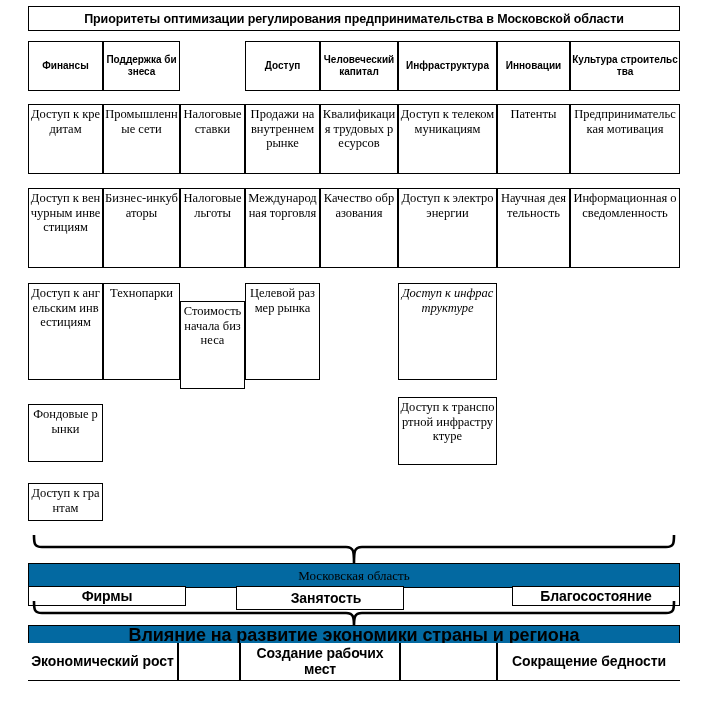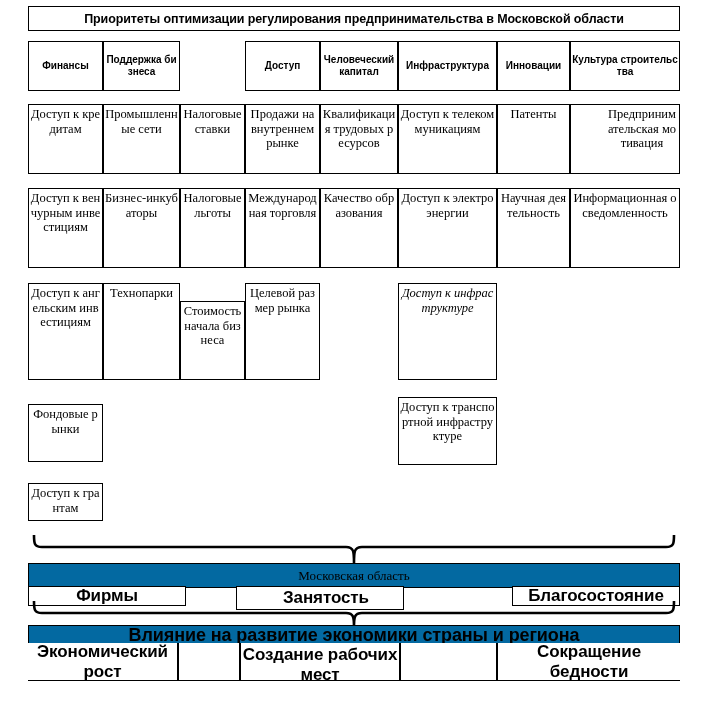--- a/index.html
+++ b/index.html
@@ -62,21 +62,21 @@
     text-align:center;
   }
   .serif-n{font-family:"Liberation Serif","DejaVu Serif",serif;font-size:13px;font-weight:normal;}
   .sans-b{font-family:"Liberation Sans","DejaVu Sans",sans-serif;font-size:18px;font-weight:bold;letter-spacing:-0.1px;}
 
   .subcell{
     position:absolute;
     border:1.5px solid #000000;box-sizing:border-box;background:#fff;
     display:flex;align-items:center;justify-content:center;text-align:center;
     font-family:"Liberation Sans","DejaVu Sans",sans-serif;
-    font-weight:bold;font-size:17px;line-height:1.15;letter-spacing:-0.1px;
+    font-weight:bold;font-size:14px;line-height:1.15;letter-spacing:-0.1px;
   }
 </style>
 </head>
 <body>
 
 <div class="canvas">
 
   <div class="title-bar">
     <span>Приоритеты оптимизации регулирования предпринимательства в Московской области</span>
   </div>
@@ -117,21 +117,21 @@
   </div>
   <div class="box cell" style="left:320px;top:104px;width:78px;height:70px;">
     <span>Квалификация трудовых ресурсов</span>
   </div>
   <div class="box cell" style="left:398px;top:104px;width:99px;height:70px;">
     <span>Доступ к телекоммуникациям</span>
   </div>
   <div class="box cell" style="left:497px;top:104px;width:73px;height:70px;">
     <span>Патенты</span>
   </div>
-  <div class="box cell" style="left:570px;top:104px;width:110px;height:70px;padding-left:34px;">
+  <div class="box cell" style="left:570px;top:104px;width:110px;height:70px;">
     <span>Предпринимательская мотивация</span>
   </div>
 
   <div class="box cell" style="left:28px;top:188px;width:75px;height:80px;">
     <span>Доступ к венчурным инвестициям</span>
   </div>
   <div class="box cell" style="left:103px;top:188px;width:77px;height:80px;">
     <span>Бизнес-инкубаторы</span>
   </div>
   <div class="box cell" style="left:180px;top:188px;width:65px;height:80px;">
@@ -152,21 +152,21 @@
   <div class="box cell" style="left:570px;top:188px;width:110px;height:80px;">
     <span>Информационная осведомленность</span>
   </div>
 
   <div class="box cell" style="left:28px;top:283px;width:75px;height:97px;">
     <span>Доступ к ангельским инвестициям</span>
   </div>
   <div class="box cell" style="left:103px;top:283px;width:77px;height:97px;">
     <span>Технопарки</span>
   </div>
-  <div class="box cell" style="left:180px;top:301px;width:65px;height:79px;">
+  <div class="box cell" style="left:180px;top:301px;width:65px;height:88px;">
     <span>Стоимость начала бизнеса</span>
   </div>
   <div class="box cell" style="left:245px;top:283px;width:75px;height:97px;">
     <span>Целевой размер рынка</span>
   </div>
   <div class="box cell" style="left:398px;top:283px;width:99px;height:97px;font-style:italic;">
     <span>Доступ к инфраструктуре</span>
   </div>
 
   <div class="box cell" style="left:28px;top:404px;width:75px;height:58px;">

